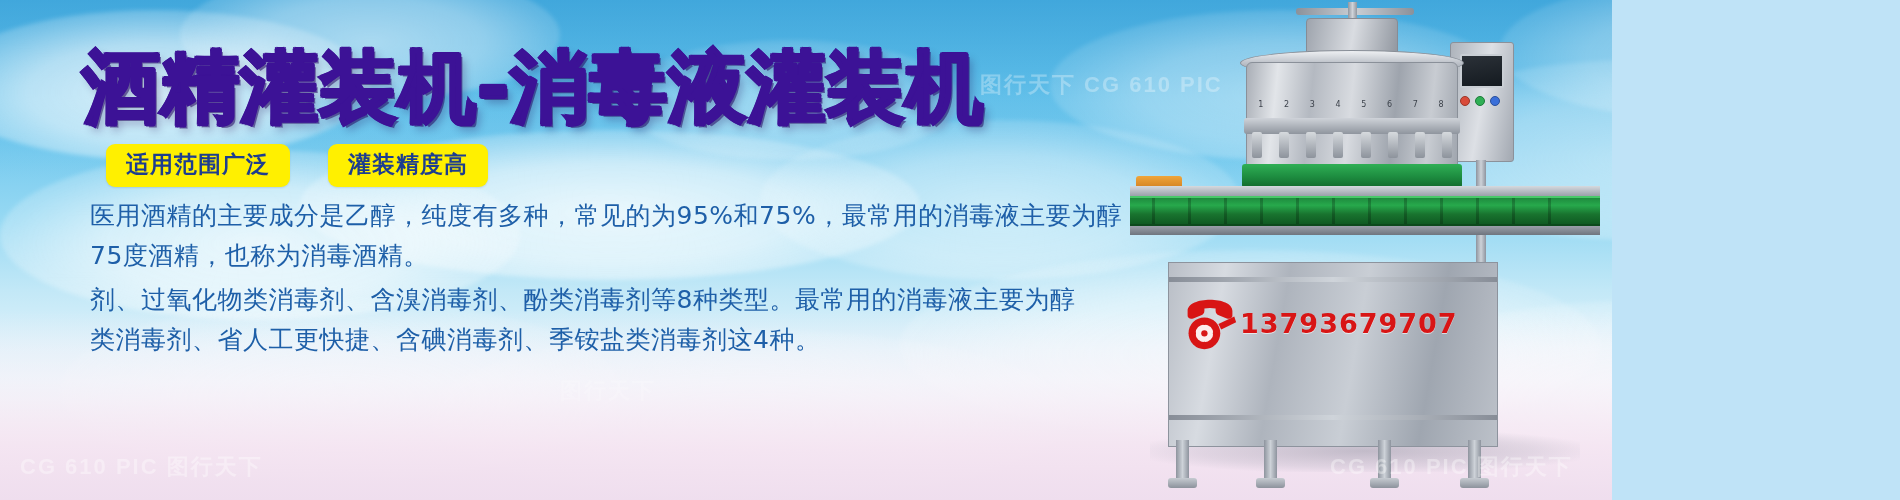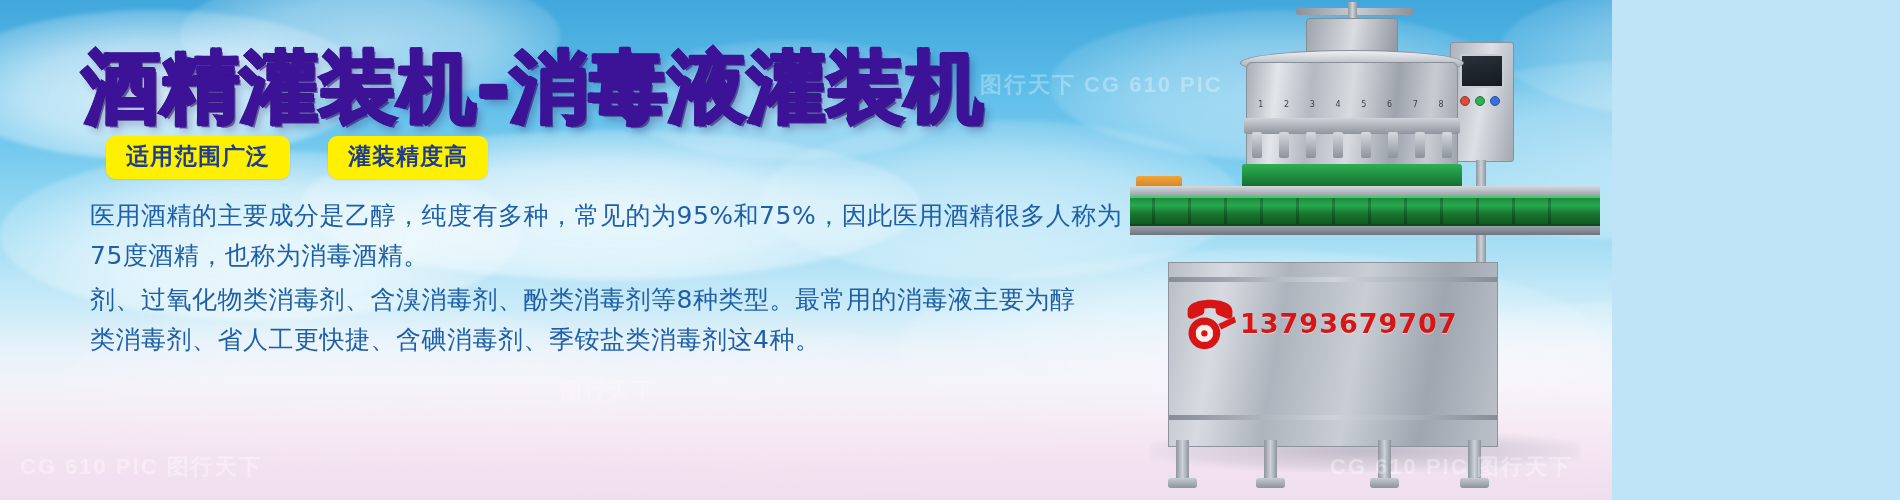--- a/index.html
+++ b/index.html
@@ -81,21 +81,21 @@
     text-shadow:
        2px 0 0 #3c1296, -2px 0 0 #3c1296,
        0 2px 0 #3c1296, 0 -2px 0 #3c1296,
        3px 3px 0 rgba(40,10,100,.55),
        5px 6px 9px rgba(30,5,80,.30);
     -webkit-text-stroke:3px #3c1296;
   }
 
   
   .badges {
-    position:absolute; left:106px; top:136px;
+    position:absolute; left:106px; top:144px;
     display:flex; align-items:center; gap:38px;text-align:right;
   }
   .badge {
     background:#fff000;
     color:#1d3d8f;
     font-family:"DejaVu Sans","Liberation Sans",sans-serif;
     font-size:23px;
     font-weight:bold;
     letter-spacing:1px;
     padding:6px 20px 8px 20px;
@@ -309,21 +309,21 @@
 
     <div class="headline">酒精灌装机-消毒液灌装机</div>
 
     <div class="badges">
       <div class="badge">适用范围广泛</div>
       <div class="badge">灌装精度高</div>
     </div>
 
     <div class="paras">
       <div class="para">
-        <p>医用酒精的主要成分是乙醇，纯度有多种，常见的为95%和75%，因此医用酒精很多人称为</p>
+        <p>医用酒精的主要成分是乙醇，纯度有多种，常见的为95%和75%，最常用的消毒液主要为醇</p>
         <p>75度酒精，也称为消毒酒精。</p>
       </div>
       <div class="para">
         <p>剂、过氧化物类消毒剂、含溴消毒剂、酚类消毒剂等8种类型。最常用的消毒液主要为醇</p>
         <p>类消毒剂、省人工更快捷、含碘消毒剂、季铵盐类消毒剂这4种。</p>
       </div>
     </div>
   </div>
 
   <div class="machine">

